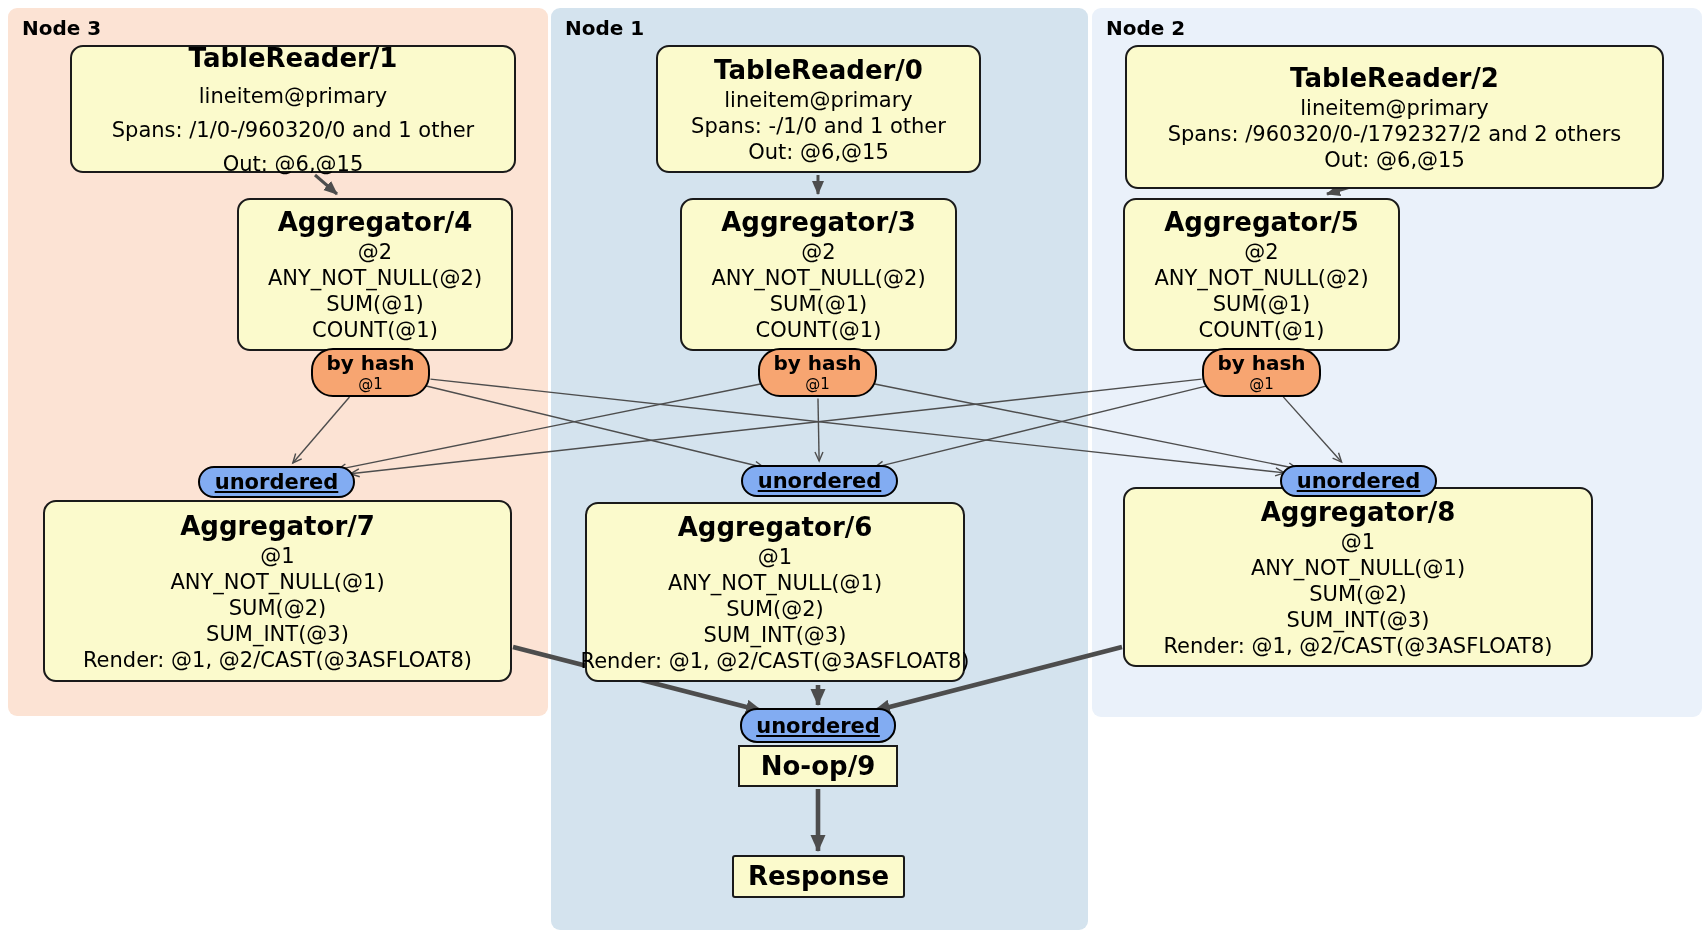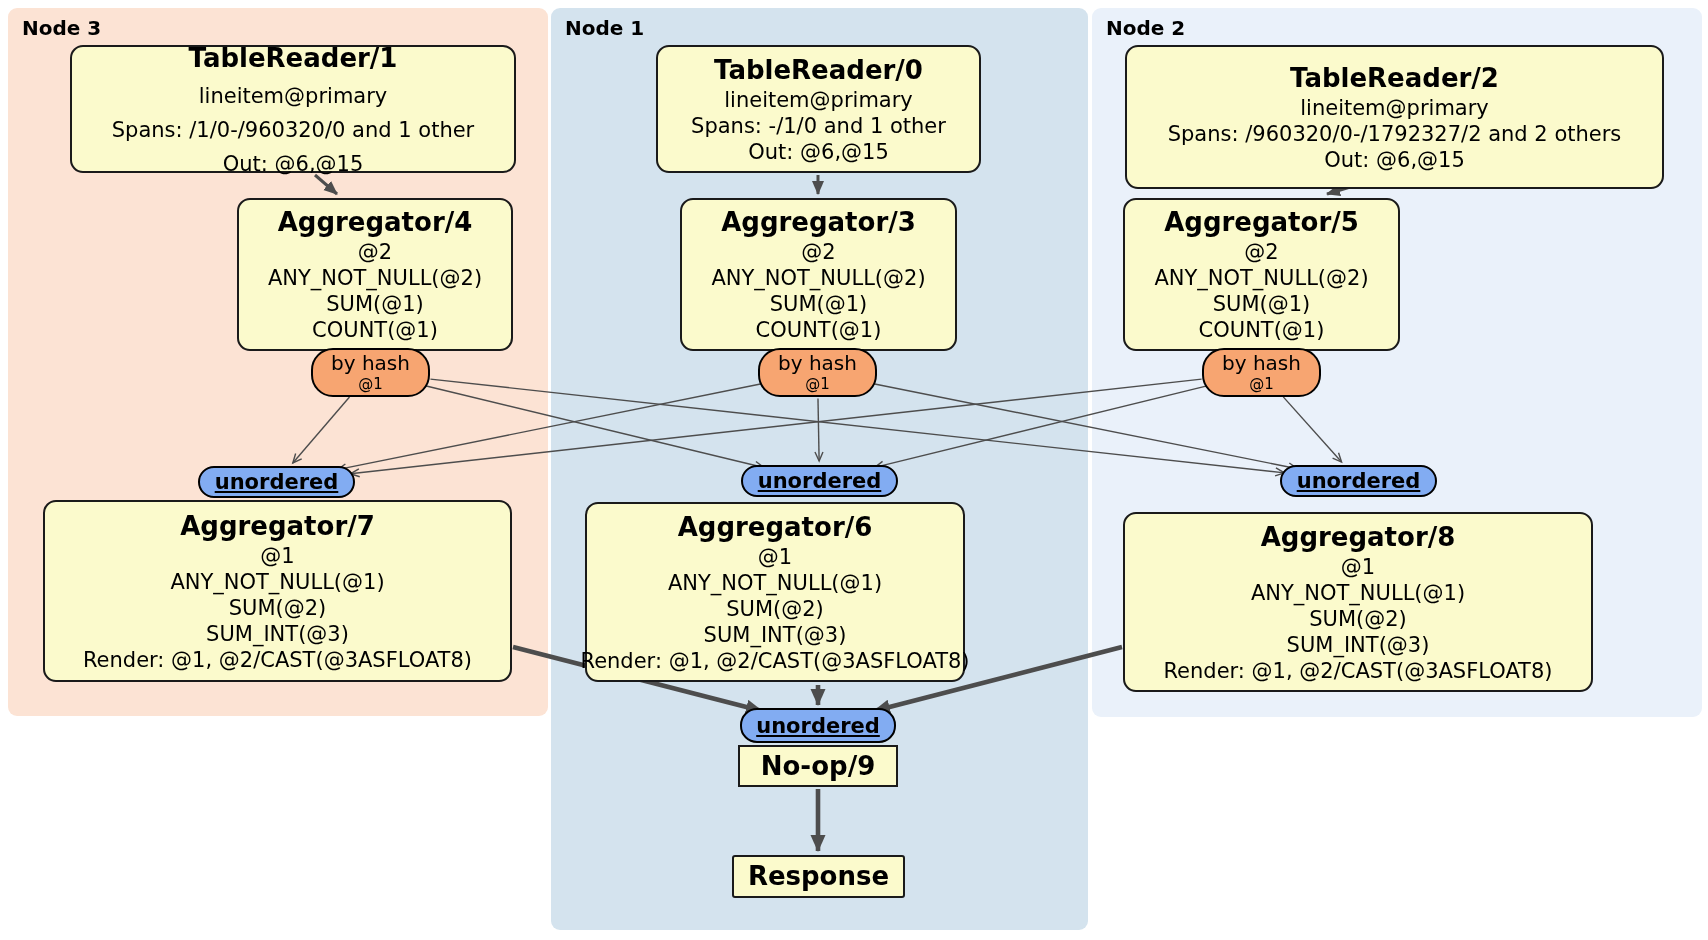--- a/index.html
+++ b/index.html
@@ -27,21 +27,21 @@
   }
   .box-title { font-size:26px; font-weight:bold; line-height:33px; white-space:nowrap; }
   .box-line  { font-size:21px; line-height:26px; white-space:nowrap; }
 
   .pill {
     position:absolute; z-index:3; box-sizing:border-box;
     display:flex; flex-direction:column; justify-content:center; align-items:center;
     border:2px solid #000; text-align:center;
   }
   .router { background:var(--router); border-radius:22px; }
-  .router-label { font-size:20px; font-weight:normal; line-height:23px; }
+  .router-label { font-size:20px; font-weight:bold; line-height:23px; }
   .router-key   { font-size:15px; line-height:18px; }
   .stream { background:var(--stream); border-radius:17px; }
   .stream-label { font-size:21px; font-weight:bold; line-height:22px;text-decoration:underline; }
 </style>
 </head>
 <body>
 
 <div class="canvas" id="canvas" style="--panel3: #fce3d4; --panel1: #d4e3ee; --panel2: #eaf1fa; --nodefill: #fbfacc; --router: #f7a571; --stream: #82acf2; --edge: #4d4d4d;">
 
   <div class="panel" id="panel-node3" style="left:8px; top:8px; width:540px; height:708px;">
@@ -142,21 +142,21 @@
 
   <div class="box" style="left:585px; top:502px; width:380px; height:180px;">
     <div class="box-title">Aggregator/6</div>
     <div class="box-line">@1</div>
     <div class="box-line">ANY_NOT_NULL(@1)</div>
     <div class="box-line">SUM(@2)</div>
     <div class="box-line">SUM_INT(@3)</div>
     <div class="box-line">Render: @1, @2/CAST(@3ASFLOAT8)</div>
   </div>
 
-  <div class="box" style="left:1123px; top:512px; width:470px; height:180px;">
+  <div class="box" style="left:1123px; top:487px; width:470px; height:180px;">
     <div class="box-title">Aggregator/8</div>
     <div class="box-line">@1</div>
     <div class="box-line">ANY_NOT_NULL(@1)</div>
     <div class="box-line">SUM(@2)</div>
     <div class="box-line">SUM_INT(@3)</div>
     <div class="box-line">Render: @1, @2/CAST(@3ASFLOAT8)</div>
   </div>
 
   <div class="box" style="left:738px; top:745px; width:160px; height:42px; border-radius:0;">
     <div class="box-title">No-op/9</div>

